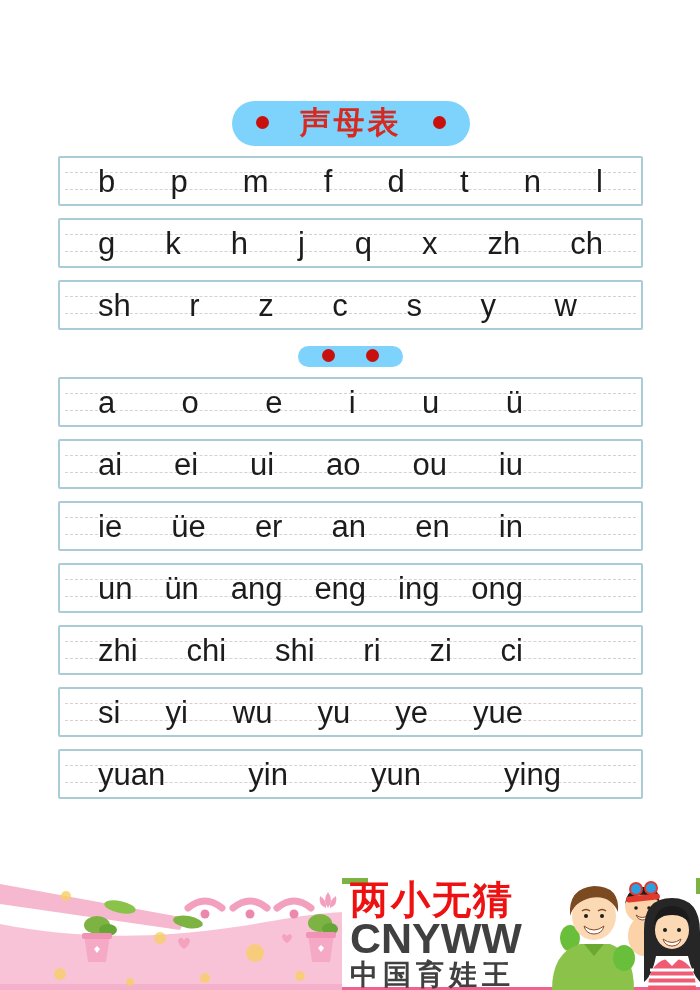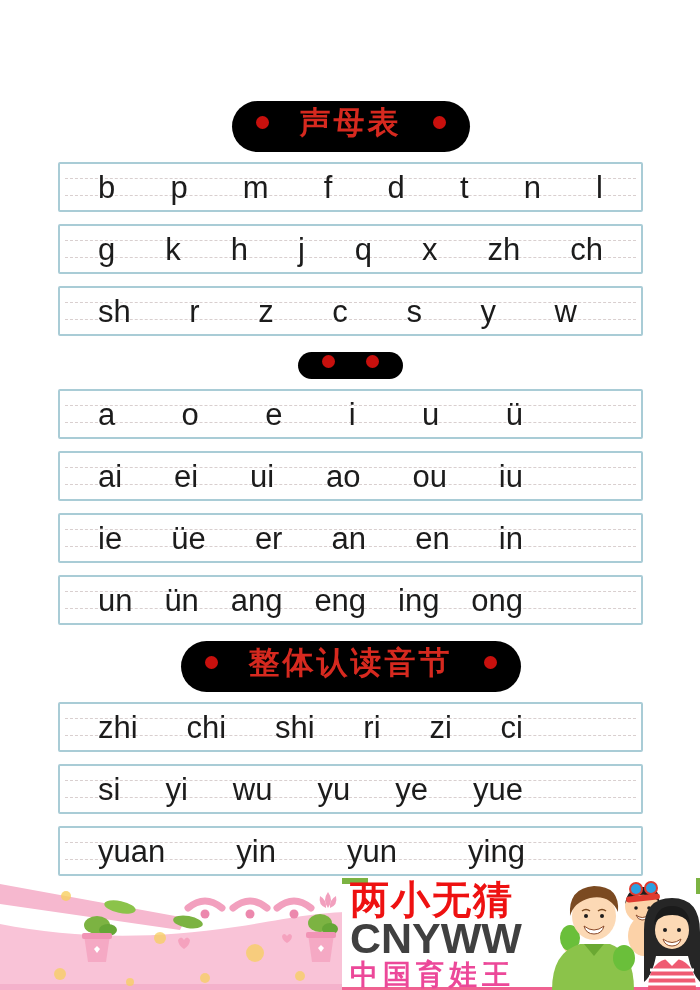--- a/index.html
+++ b/index.html
@@ -13,23 +13,23 @@
   
   .chart{
     position:absolute;
     left:58px; top:101px;
     width:585px;
   }
   .title-wrap{text-align:center;margin:16px 0 10px 0;}
   .title-wrap.first{margin-top:0;}
   .title-pill{
     display:inline-flex;align-items:center;gap:31px;
-    background:#000000;
+    background:#7dd3fc;
     border-radius:28px;
-    padding:3px 24px 11px 24px;
+    padding:3px 24px 5px 24px;
   }
   .title-dot{width:13px;height:13px;border-radius:50%;background:#c8100d;flex:0 0 auto;}
   .title-text{
     font-size:31px;font-weight:bold;color:#d6291f;letter-spacing:3px;line-height:1.2;
   }
   .row{
     position:relative;
     height:50px;
     margin-bottom:12px;
     border:2px solid #a9ccd6;
@@ -45,21 +45,21 @@
   }
   .row::before{top:14px;}
   .row::after{bottom:14px;}
   .row .cell{
     position:relative;z-index:1;
     font-size:31px;color:#1c1c1c;line-height:1;
   }
   .row.n8{padding-right:38px;}
   .row.n7{padding-right:64px;}
   .row.n6{padding-right:118px;}
-  .row.n4{padding-right:116px;}
+  .row.n4{padding-right:80px;}
   
   .footer{position:absolute;left:0;right:0;bottom:0;height:112px;}
   .band{position:absolute;left:0;top:0;width:700px;height:112px;}
   .page-num-box{
     position:absolute;left:348px;top:12px;width:32px;height:24px;
     background:#ffffff;border:1px solid #8a8a8a;border-radius:3px;
     display:flex;align-items:center;justify-content:center;
     font-size:16px;font-weight:bold;color:#2a2a44;z-index:2;
   }
   .page-num-box::before{
@@ -70,21 +70,21 @@
     position:absolute;right:0;top:0;width:358px;height:112px;
     background:#ffffff;z-index:3;
   }
   .logo .green-bar{position:absolute;left:0;top:0;width:26px;height:6px;background:#7cb342;}
   .logo .green-edge-top{position:absolute;right:0;top:0;width:4px;height:16px;background:#7cb342;}
   .logo .green-edge-mid{position:absolute;right:0;top:58px;width:4px;height:14px;background:#7cb342;}
   .logo .pink-base{position:absolute;left:0;right:0;bottom:0;height:3px;background:#f06292;}
   .brand-stack{position:absolute;left:8px;top:2px;z-index:2;white-space:nowrap;}
   .brand-line1{font-size:39px;font-weight:bold;color:#ee1111;line-height:1.0;letter-spacing:2px;}
   .brand-line2{font-size:43px;font-weight:bold;color:#404040;line-height:0.92;letter-spacing:0px;}
-  .brand-line3{font-size:28px;font-weight:bold;color:#ec4899;line-height:1.15;letter-spacing:5px;}
+  .brand-line3{font-size:28px;font-weight:bold;color:#404040;line-height:1.15;letter-spacing:5px;}
   .family{position:absolute;right:0;bottom:0;width:168px;height:112px;z-index:1;}
 </style>
 </head>
 <body>
 
 <div class="page">
 
   <main class="chart">
       <div class="title-wrap first"><div class="title-pill">
           <span class="title-dot"></span>
@@ -149,25 +149,20 @@
         <span class="cell">in</span>
       </div>
       <div class="row n6">
         <span class="cell">un</span>
         <span class="cell">ün</span>
         <span class="cell">ang</span>
         <span class="cell">eng</span>
         <span class="cell">ing</span>
         <span class="cell">ong</span>
       </div>
-      <div class="title-wrap"><div class="title-pill">
-          <span class="title-dot"></span>
-          <span class="title-text">整体认读音节</span>
-          <span class="title-dot"></span>
-        </div></div>
       <div class="row n6">
         <span class="cell">zhi</span>
         <span class="cell">chi</span>
         <span class="cell">shi</span>
         <span class="cell">ri</span>
         <span class="cell">zi</span>
         <span class="cell">ci</span>
       </div>
       <div class="row n6">
         <span class="cell">si</span>

